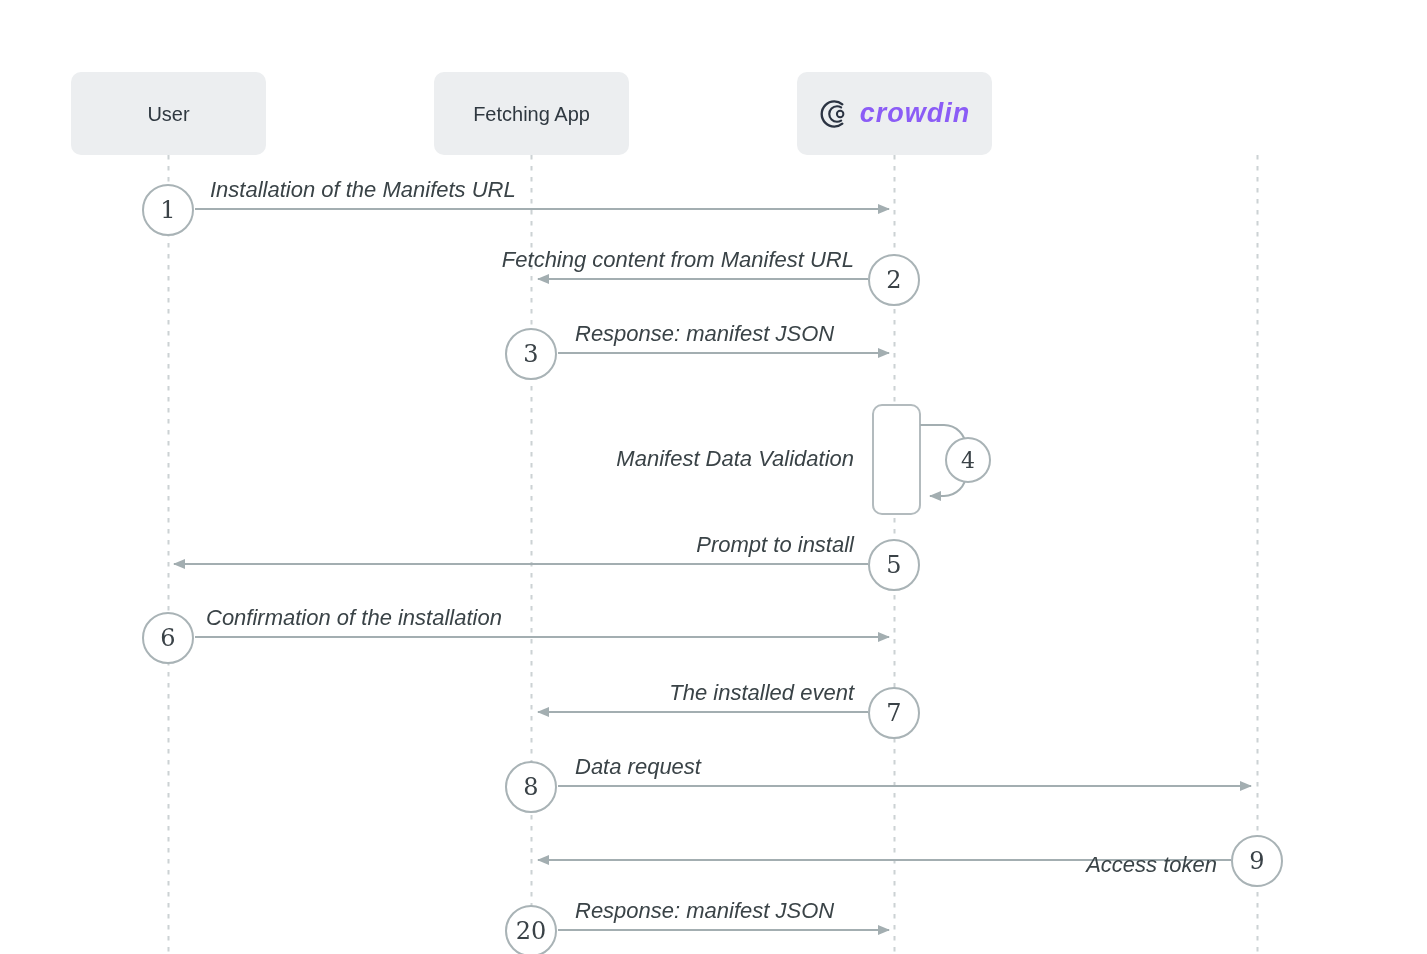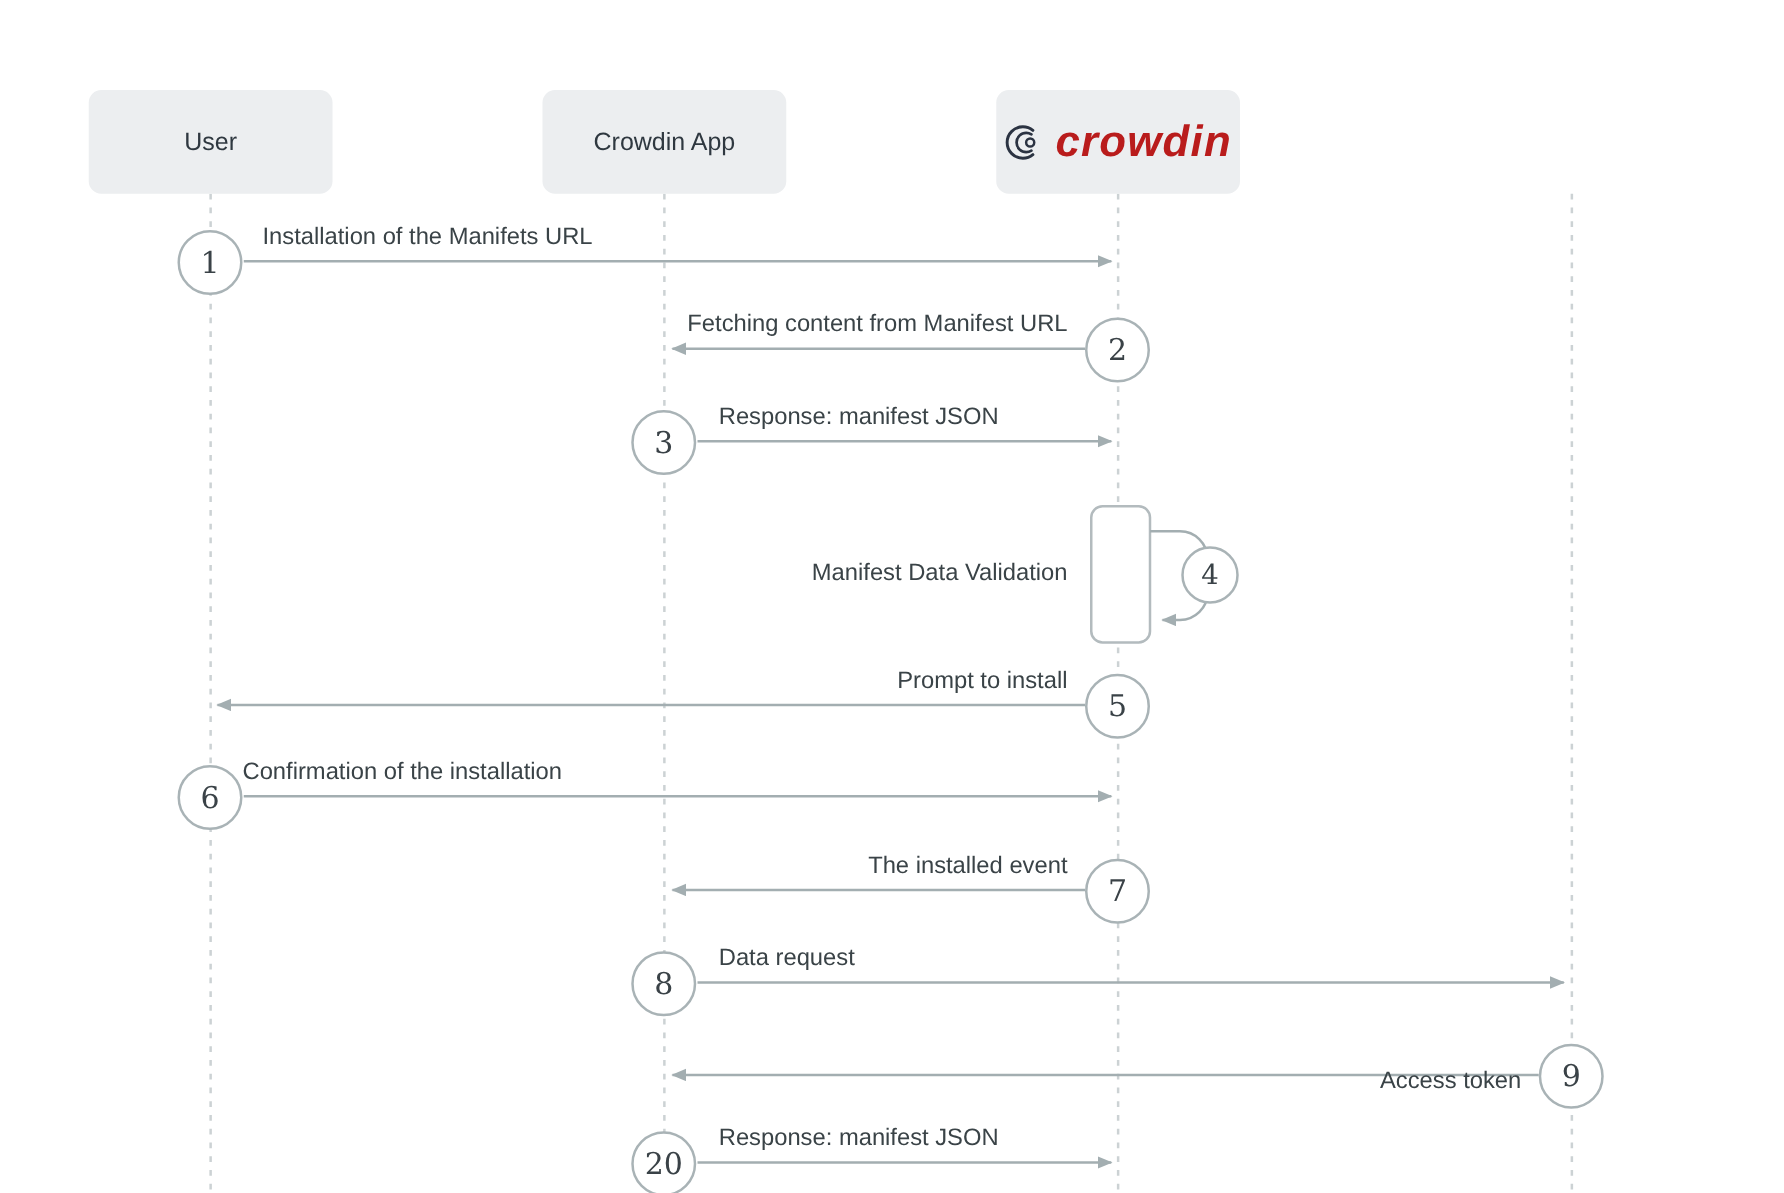--- a/index.html
+++ b/index.html
@@ -18,29 +18,30 @@
     background:#eceef0;
     border-radius:10px;
     display:flex;align-items:center;justify-content:center;
     color:#2f3840;
     font-size:20px;font-weight:500;
     text-align:center;line-height:1.3;
   }
   .actor-box .actor-label{display:block;padding:0 14px;}
   .logo-wrap{display:flex;align-items:center;justify-content:center;gap:5px;}
   .logo-text{
-    font-size:35px;font-weight:700;font-style:italic;
-    color:#b91c1c;letter-spacing:1px;
+    font-size:27px;font-weight:700;font-style:italic;
+    color:#8b5cf6;letter-spacing:1px;
   }
   .msg-label{
     position:absolute;
-    font-size:19px;font-weight:500;
+    font-size:22px;font-weight:500;
     color:#3a4347;
     white-space:nowrap;
     line-height:20px;
+    font-style:italic;
   }
   .num-circle{
     position:absolute;
     width:52px;height:52px;
     background:#ffffff;
     border:2px solid #a9b3b6;
     border-radius:50%;
     box-sizing:border-box;
     display:flex;align-items:center;justify-content:center;
     font-family:"DejaVu Serif", serif;
@@ -77,21 +78,21 @@
     <line x1="558" y1="739" x2="1251" y2="739" stroke="#a3aeb1" stroke-width="2" marker-end="url(#ah)"></line>
     <line x1="1231" y1="813" x2="538" y2="813" stroke="#a3aeb1" stroke-width="2" marker-end="url(#ah)"></line>
     <line x1="558" y1="883" x2="889" y2="883" stroke="#a3aeb1" stroke-width="2" marker-end="url(#ah)"></line>
   </svg>
 
   <div class="actor-box" style="left:71px;top:25px">
     <span class="actor-label">User</span>
   </div>
 
   <div class="actor-box" style="left:434px;top:25px">
-    <span class="actor-label">Crowdin App</span>
+    <span class="actor-label">Fetching App</span>
   </div>
 
   <div class="actor-box" style="left:797px;top:25px">
     <span class="logo-wrap">
       <svg width="36" height="36" viewBox="0 0 40 40">
         <g fill="none" stroke="#2b3342" stroke-linecap="round">
           <circle cx="17" cy="20" r="14" stroke-width="2.6" pathLength="100" stroke-dasharray="72 28" stroke-dashoffset="-14"></circle>
           <circle cx="20" cy="20" r="8.6" stroke-width="2.4" pathLength="100" stroke-dasharray="68 32" stroke-dashoffset="-16"></circle>
           <circle cx="23.5" cy="20" r="3.6" stroke-width="2.2"></circle>
         </g>
@@ -99,21 +100,21 @@
       <span class="logo-text">crowdin</span>
     </span>
   </div>
 
 
   <div class="msg-label" style="left:210px;top:133px">Installation of the Manifets URL</div>
   <div class="msg-label" style="right:573px;top:203px">Fetching content from Manifest URL</div>
   <div class="msg-label" style="left:575px;top:277px">Response: manifest JSON</div>
   <div class="msg-label" style="right:573px;top:402px">Manifest Data Validation</div>
   <div class="msg-label" style="right:573px;top:488px">Prompt to install</div>
-  <div class="msg-label" style="left:194px;top:561px">Confirmation of the installation</div>
+  <div class="msg-label" style="left:206px;top:561px">Confirmation of the installation</div>
   <div class="msg-label" style="right:573px;top:636px">The installed event</div>
   <div class="msg-label" style="left:575px;top:710px">Data request</div>
   <div class="msg-label" style="right:210px;top:808px">Access token</div>
   <div class="msg-label" style="left:575px;top:854px">Response: manifest JSON</div>
 
   <div class="num-circle" style="left:142px;top:137px">
       <span>1</span>
     </div>
   <div class="num-circle" style="left:868px;top:207px">
       <span>2</span>

